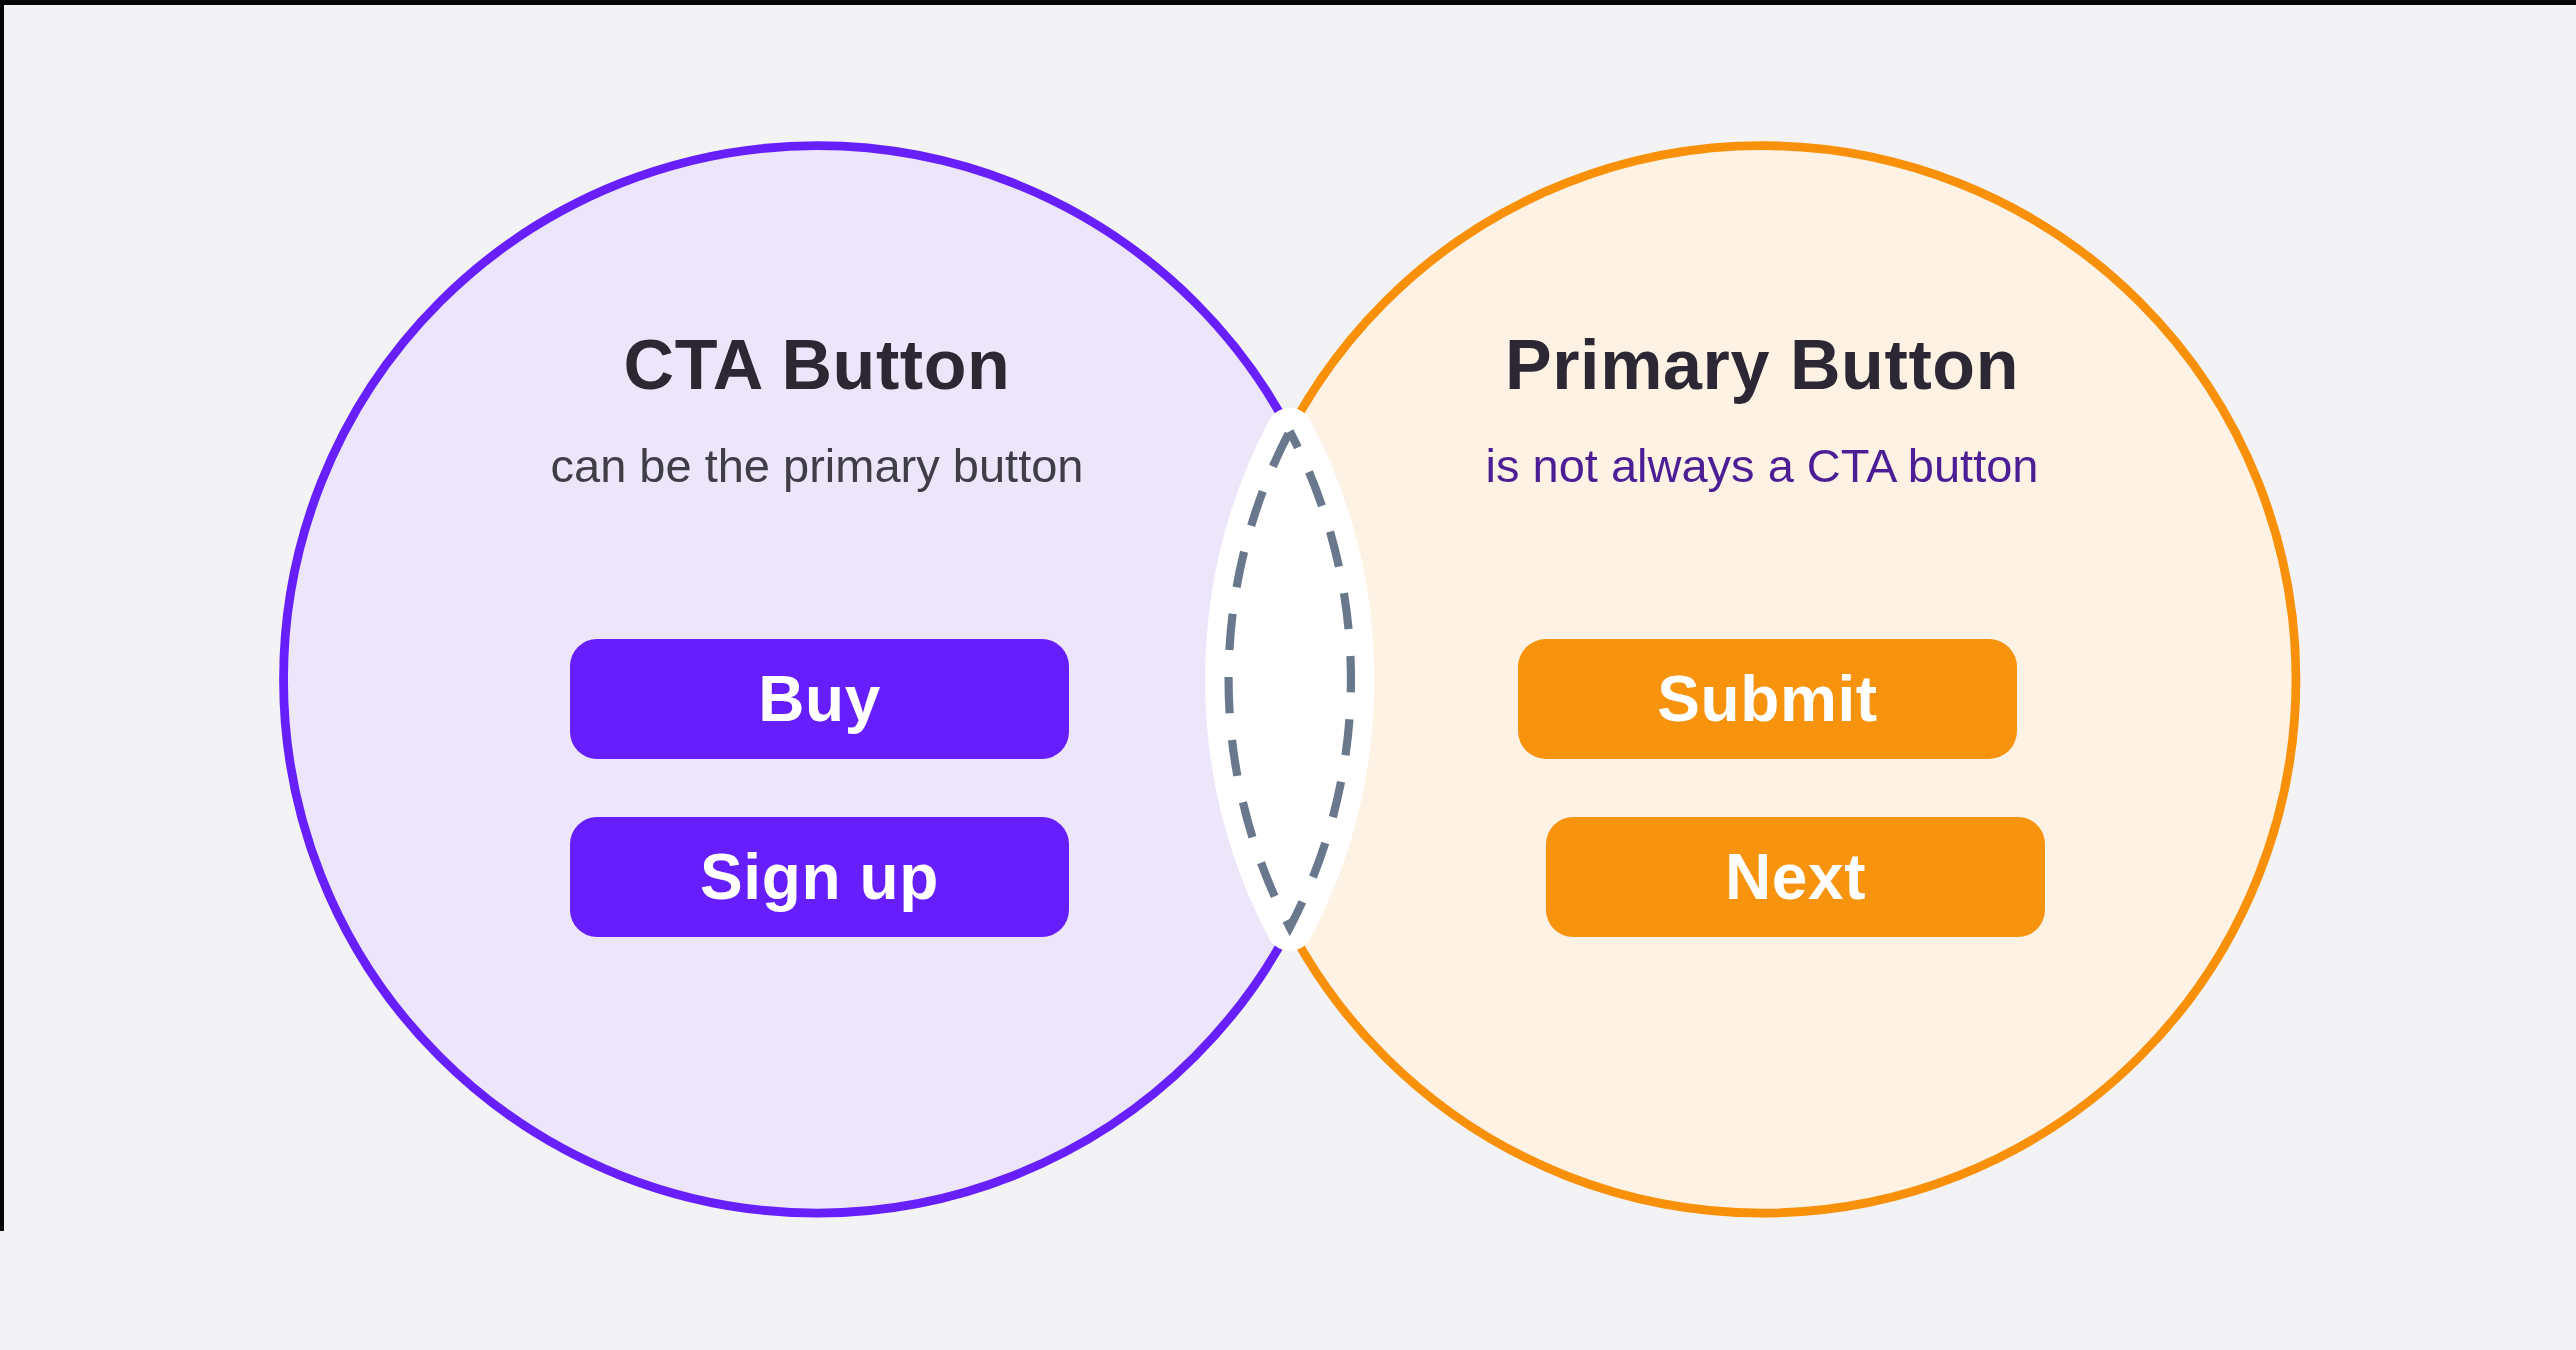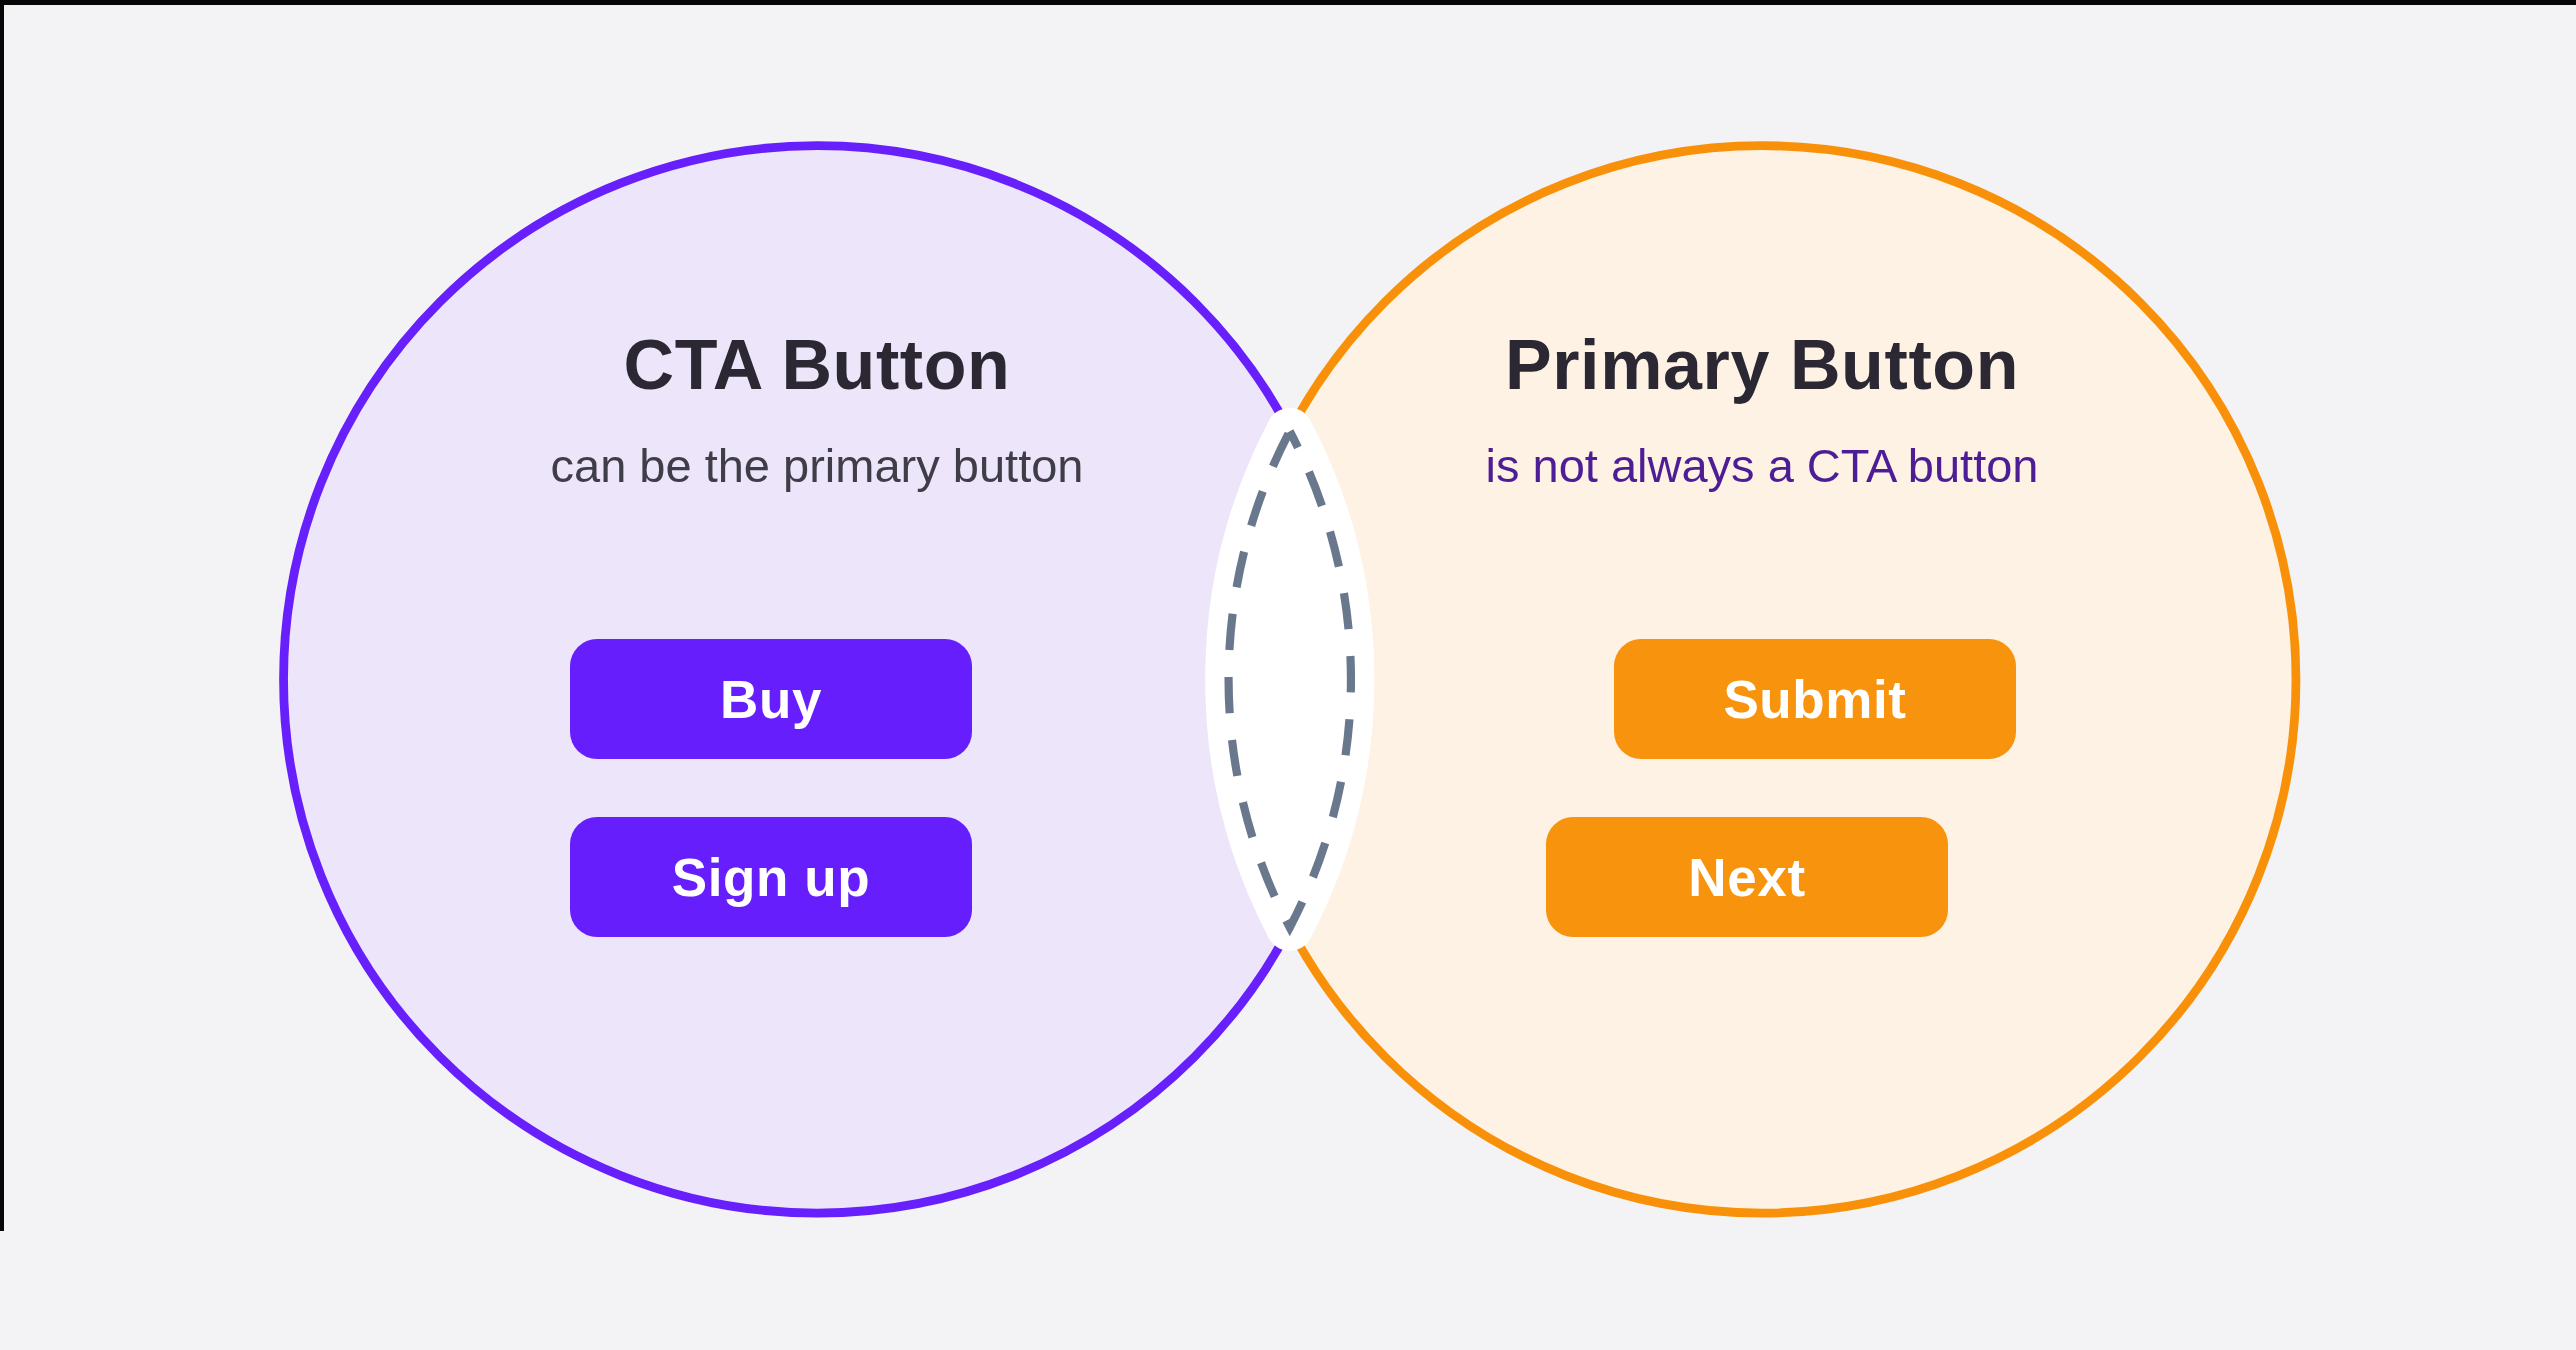--- a/index.html
+++ b/index.html
@@ -44,35 +44,35 @@
     line-height: 88px;
   }
   .circle-subtitle {
     top: 434px;
     font-size: 47px;
     font-weight: 400;
     line-height: 64px;
   }
   .btn {
     position: absolute;
-    width: 402px;
+    width: 499px;
     height: 120px;
     border-radius: 27px;
     display: flex;
     align-items: center;
     justify-content: center;
-    font-size: 53px;
+    font-size: 64px;
     font-weight: 600;
     letter-spacing: 0.6px;
     cursor: pointer;
     border: none;
   }
   .btn-buy    { left: 570px;  top: 639px; }
   .btn-signup { left: 570px;  top: 817px; }
-  .btn-submit { left: 1614px; top: 639px; }
+  .btn-submit { left: 1518px; top: 639px; border-radius: 28px; }
   .btn-next   { left: 1534px; top: 817px; margin-left: 12px; }
 </style>
 </head>
 <body>
 
 <div class="canvas" style="background: rgb(243, 243, 245);">
 
   <svg class="venn-svg" viewBox="0 0 4401 2307">
 
     <circle cx="1396" cy="1161" r="912" stroke-width="15" fill="#EDE6FA" stroke="#671FFC"></circle>

